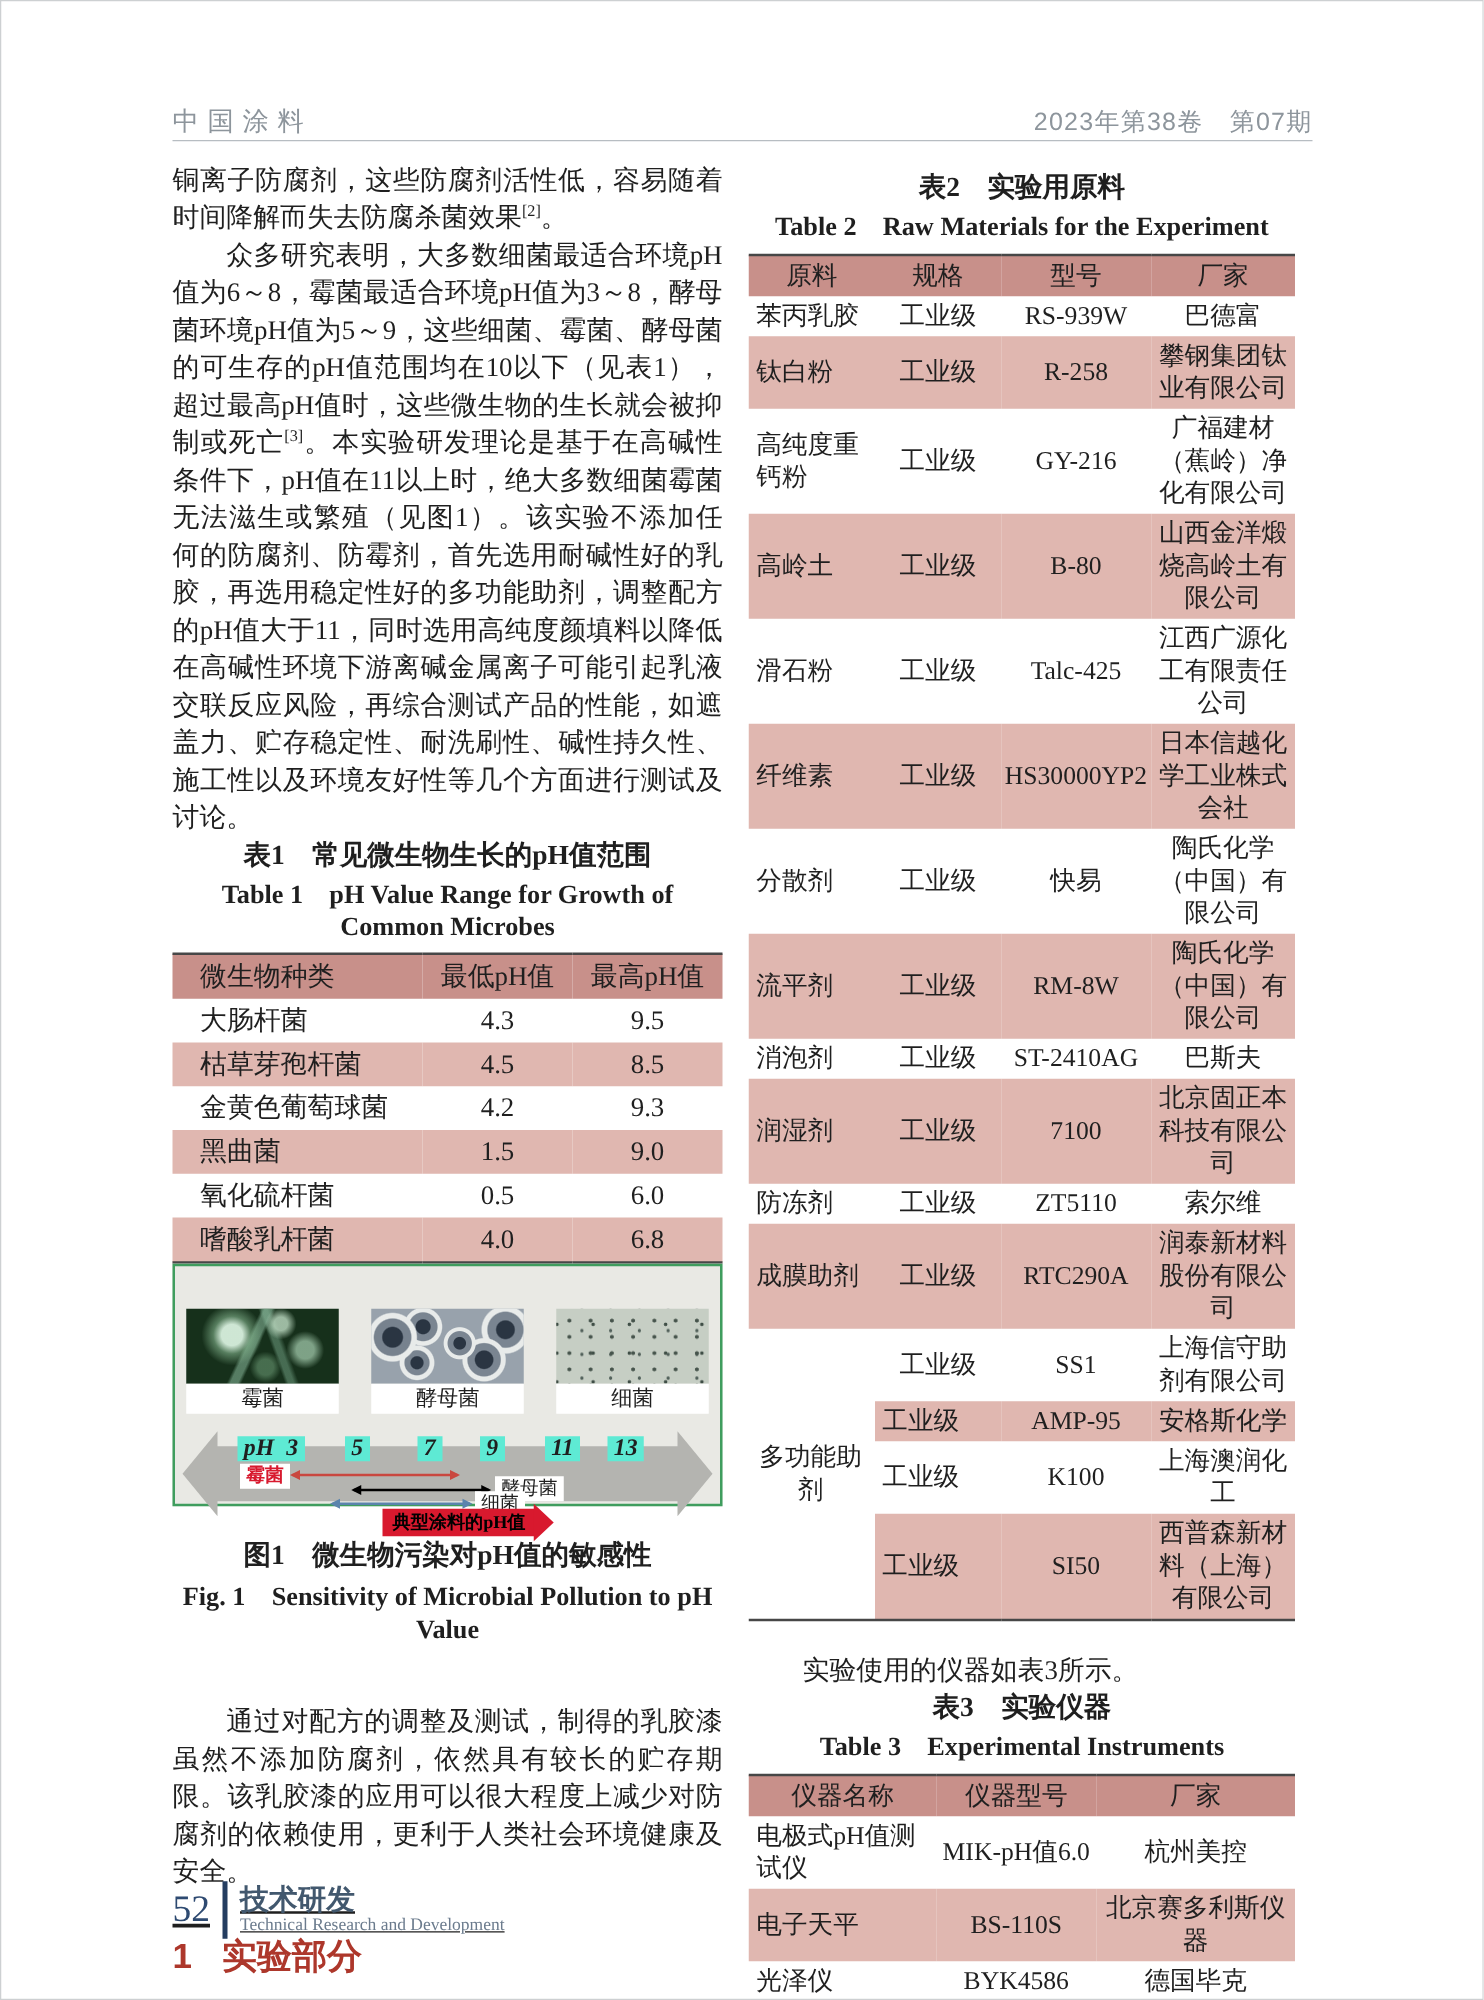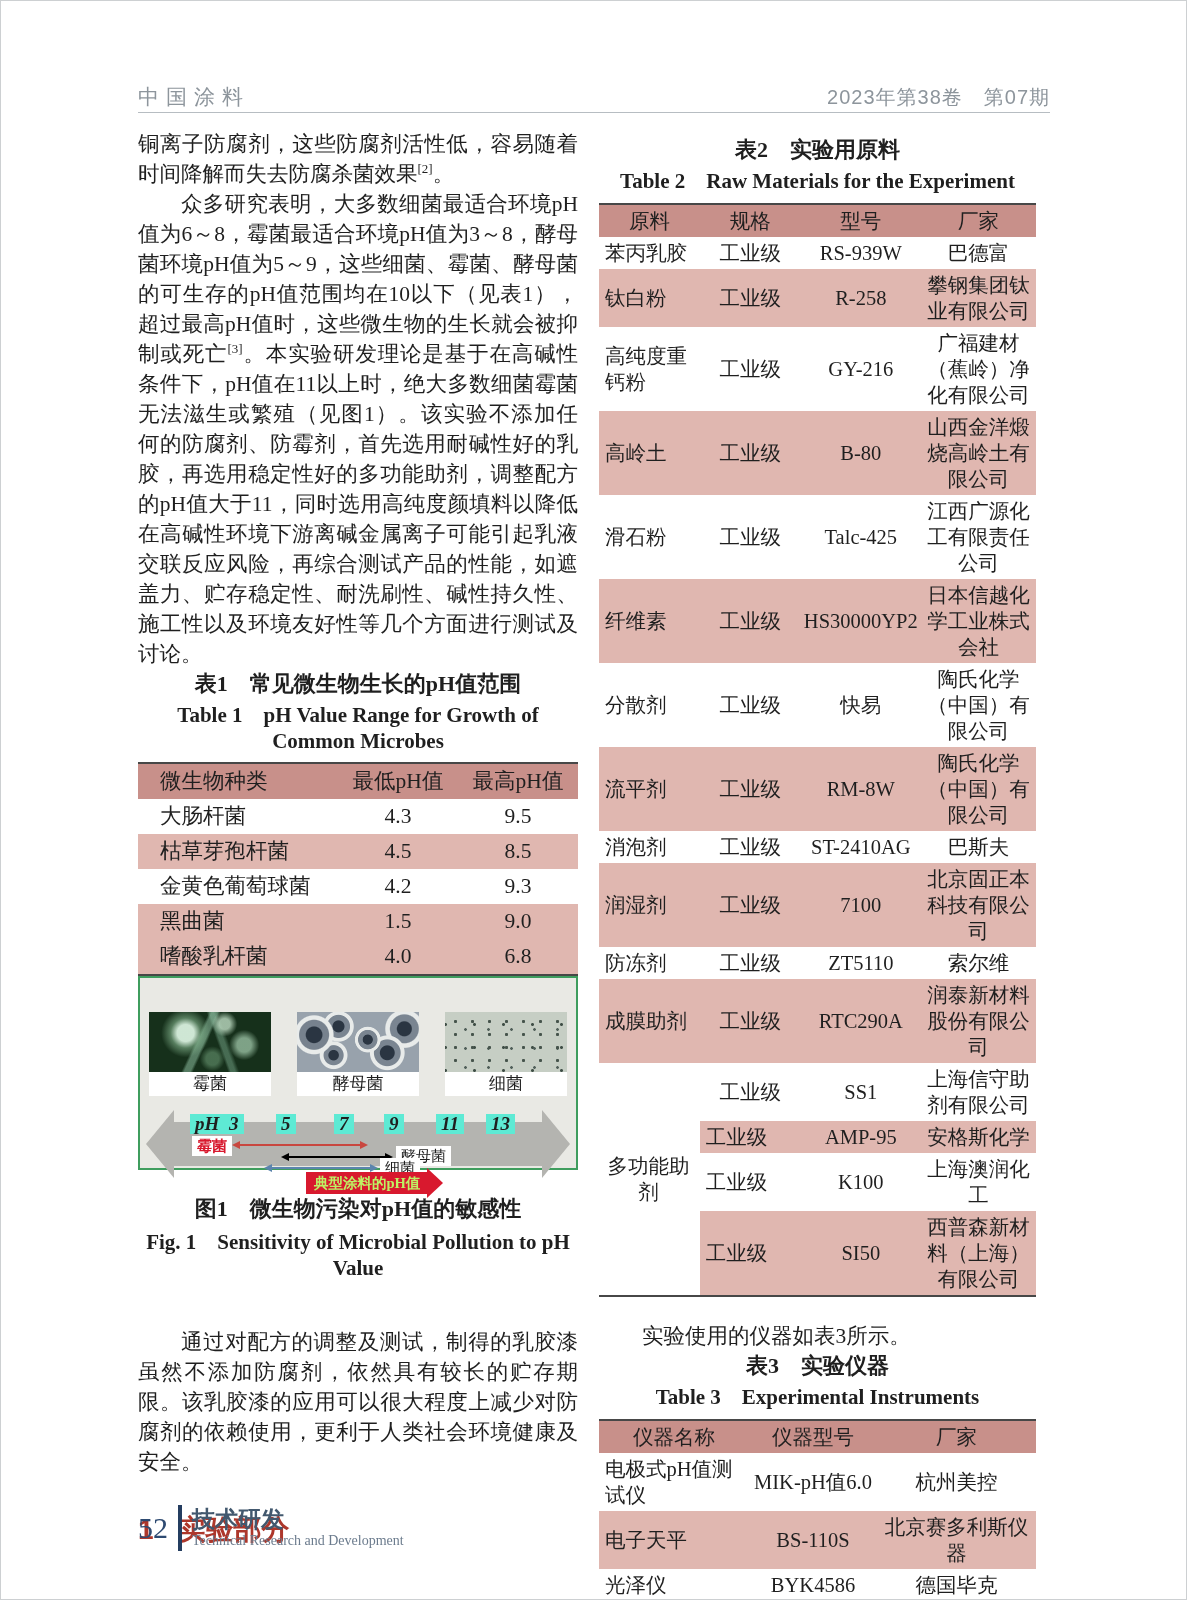--- a/index.html
+++ b/index.html
@@ -102,29 +102,29 @@
   .rng::before{content:"";position:absolute;left:-2px;top:-5px;border-top:4px solid transparent;border-bottom:4px solid transparent;border-right:8px solid #000;}
   .rng::after{content:"";position:absolute;right:-2px;top:-5px;border-top:4px solid transparent;border-bottom:4px solid transparent;border-left:8px solid #000;}
   .rng.red{border-top-color:#c9473f;}
   .rng.red::before{border-right-color:#c9473f;}
   .rng.red::after{border-left-color:#c9473f;}
   .rng.blue{border-top-color:#5b84ad;}
   .rng.blue::before{border-right-color:#5b84ad;}
   .rng.blue::after{border-left-color:#5b84ad;}
   .rng-label{position:absolute;background:#fff;font-size:15px;line-height:20px;height:20px;padding:0 5px;text-align:center;}
   .rng-label.red{color:#d8192e;font-weight:bold;}
-  .coat-arrow{position:absolute;background:#d8192e;color:#bef264;font-weight:bold;font-size:14.5px;line-height:22px;height:22px;padding:0 8px;}
+  .coat-arrow{position:absolute;background:#d8192e;color:#000000;font-weight:bold;font-size:14.5px;line-height:22px;height:22px;padding:0 8px;}
   .coat-arrow::after{content:"";position:absolute;right:-15px;top:-4px;border-top:15px solid transparent;border-bottom:15px solid transparent;border-left:16px solid #d8192e;}
   .fig-caption-cn{font-size:22px;font-weight:bold;text-align:center;margin-top:24px;}
   .fig-caption-en{font-size:21px;font-weight:bold;text-align:center;margin-top:4px;font-family:"Liberation Serif",serif;}
   
   .h1{color:var(--red-heading);font-size:28px;font-weight:bold;margin-top:34px;font-family:"Liberation Sans","DejaVu Sans",sans-serif;}
   .h1 .num{margin-right:24px;}
   
-  .page-footer{position:absolute;left:137px;bottom:48px;display:flex;align-items:center;}
+  .page-footer{position:absolute;left:137px;bottom:48px;display:flex;align-items:center;text-decoration:underline;}
   .page-num{font-size:30px;color:var(--navy);font-family:"Liberation Serif",serif;margin-right:10px;}
   .footer-bar{width:4px;height:46px;background:#243d60;margin-right:10px;}
   .footer-col-cn{font-size:23px;font-weight:bold;color:#42586e;line-height:26px;font-family:"Liberation Sans","DejaVu Sans",sans-serif;}
   .footer-col-en{font-size:14px;color:#6b7b8d;line-height:18px;font-family:"Liberation Serif",serif;}
 </style>
 </head>
 <body>
 
 <div class="page">
 
@@ -163,20 +163,25 @@
           </tr>
         <tr>
             <td>金黄色葡萄球菌</td>
             <td>4.2</td>
             <td>9.3</td>
           </tr>
         <tr class="pink">
             <td>黑曲菌</td>
             <td>1.5</td>
             <td>9.0</td>
+          </tr>
+        <tr>
+            <td>氧化硫杆菌</td>
+            <td>0.5</td>
+            <td>6.0</td>
           </tr>
         <tr class="pink">
             <td>嗜酸乳杆菌</td>
             <td>4.0</td>
             <td>6.8</td>
           </tr>
       </tbody>
     </table>
 
     <div class="figure-box">

